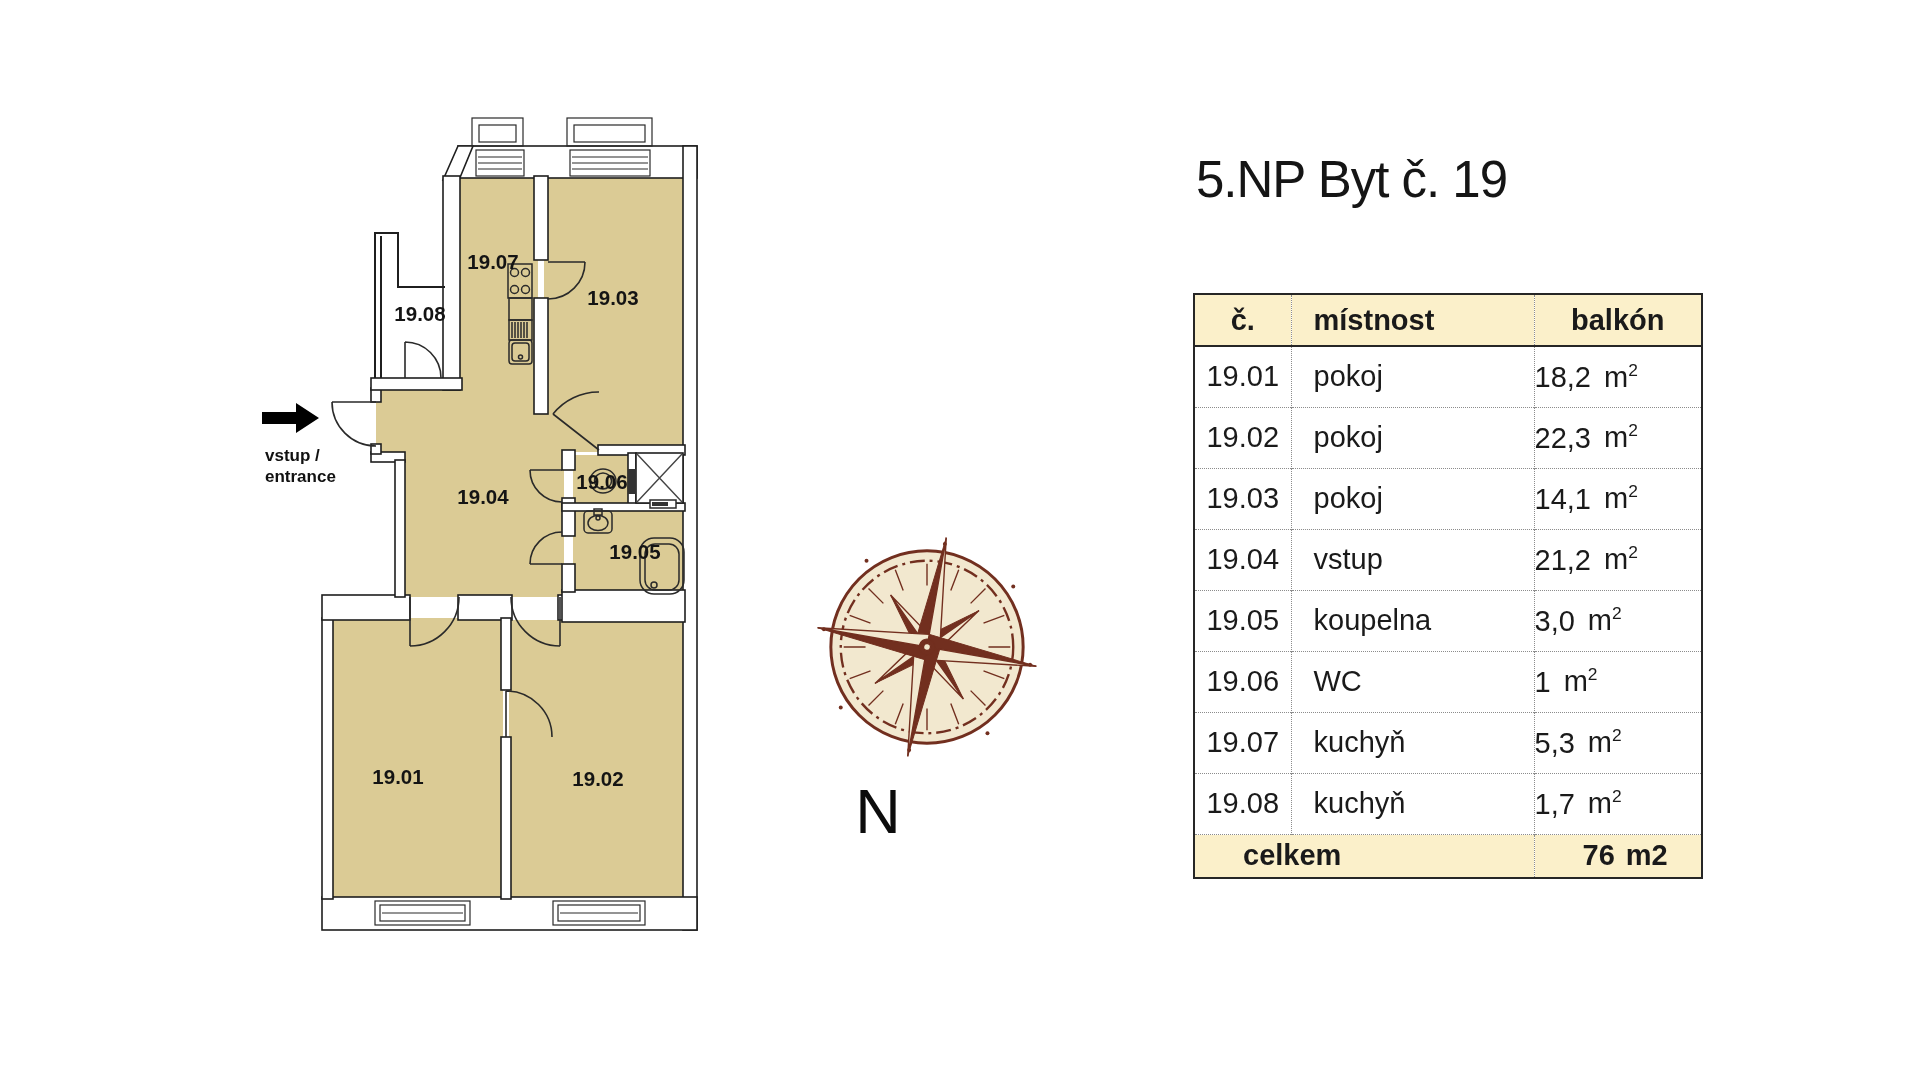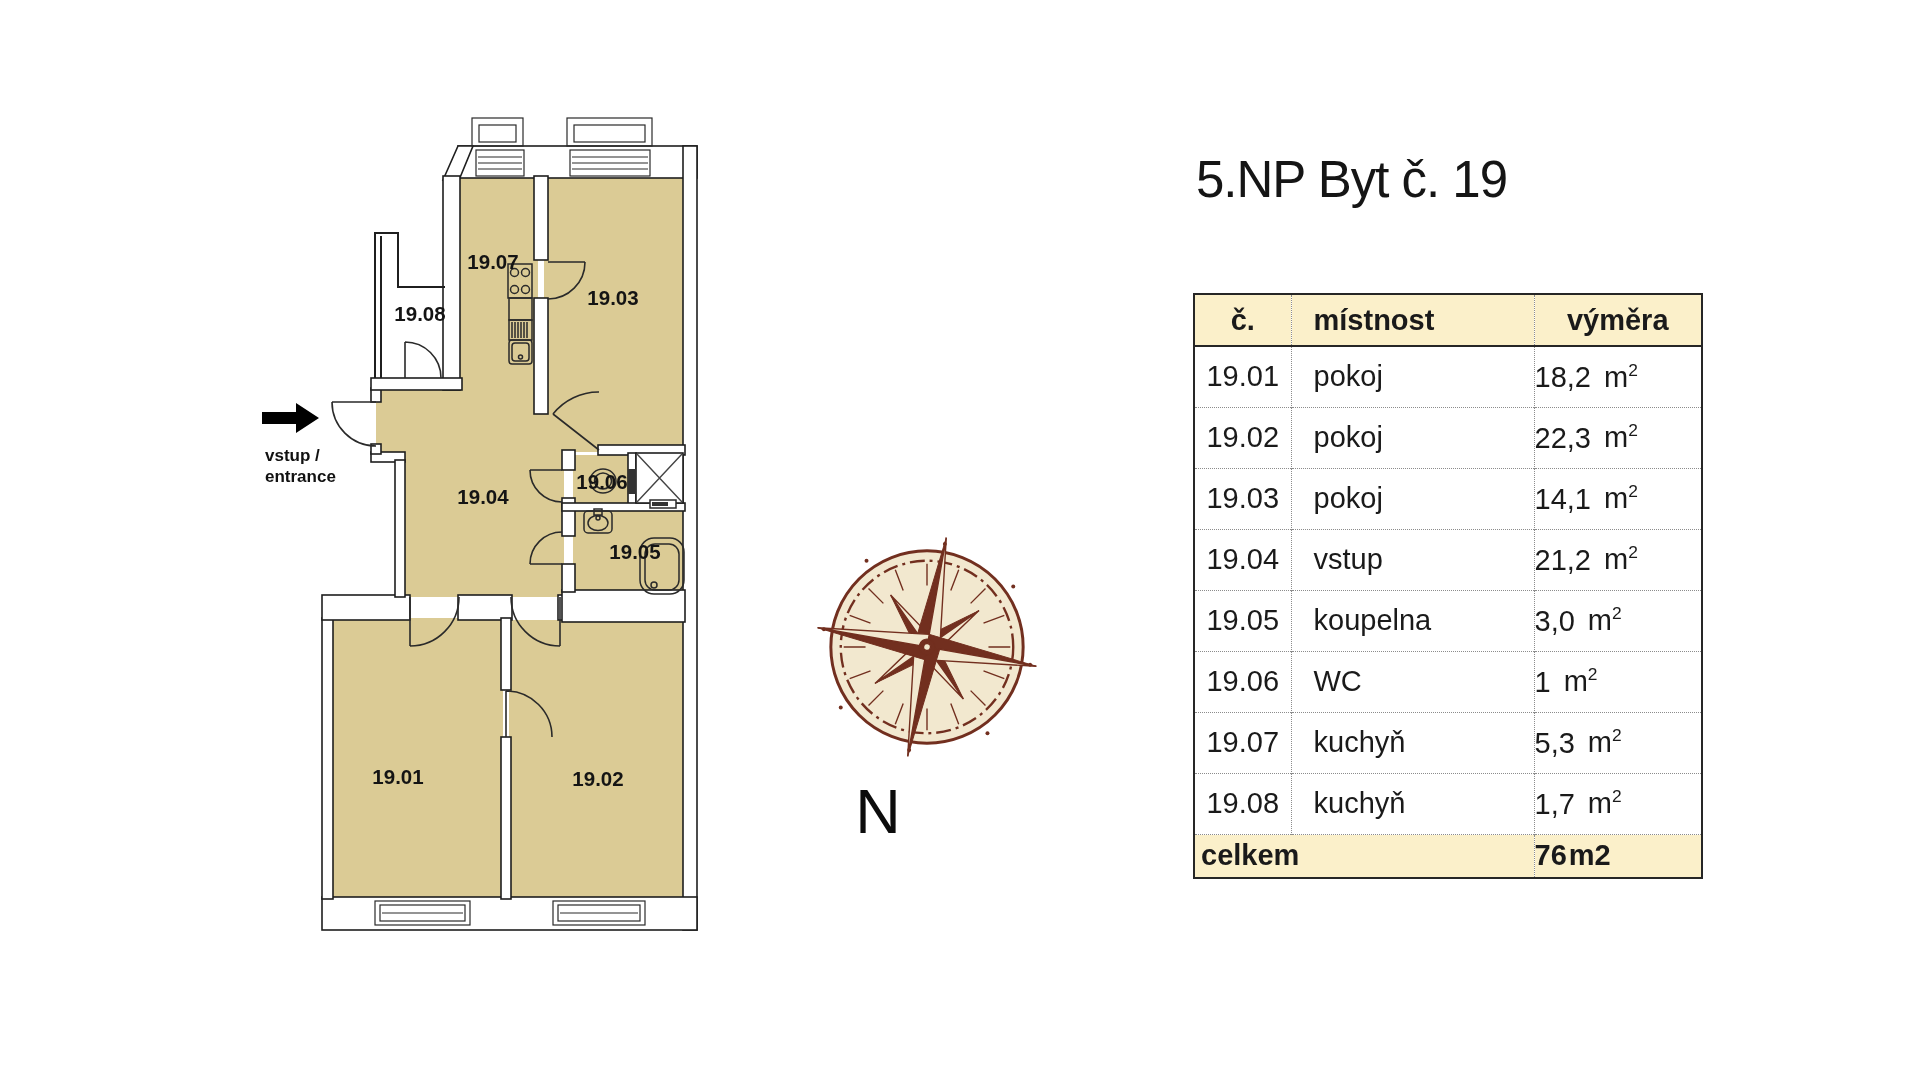--- a/index.html
+++ b/index.html
@@ -49,28 +49,28 @@
   
   .areas-wrap{position:absolute;left:1193px;top:293px;}
   table.areas{border-collapse:collapse;table-layout:fixed;width:508px;
     border:2px solid var(--table-border);font-size:29px;}
   table.areas td,table.areas th{overflow:hidden;}
   table.areas thead th{background:var(--table-header-bg);height:52px;
     font-weight:bold;border-bottom:2px solid var(--table-border);}
   table.areas tbody td{height:61px;border-top:1px dotted var(--table-dot);}
   table.areas tbody tr:first-child td{border-top:none;}
   table.areas tfoot td{background:var(--table-header-bg);height:44px;
-    font-weight:bold;border-top:1px dotted var(--table-dot);}
+    font-weight:bold;border-top:1px dotted var(--table-dot);padding-left:48px;}
   .bl{border-left:1px dotted var(--table-dot);}
   .c-num{text-align:center;}
   .c-room{text-align:left;padding-left:22px;}
   .c-area{text-align:left;padding-right:9px;}
   .unit{margin-left:13px;}
   .unit sup{font-size:60%;}
-  .unit-flat{margin-left:2px;}
+  .unit-flat{margin-left:11px;}
   .c-foot{text-align:left;padding-left:6px;}
 </style>
 </head>
 <body>
 
 <div class="page">
 
   <svg class="plan" viewBox="250 110 460 830">
 
     <g>
@@ -255,21 +255,21 @@
     <table class="areas">
       <colgroup>
           <col style="width:97px">
           <col style="width:243px">
           <col style="width:168px">
         </colgroup>
       <thead>
         <tr>
           <th class="c-num">č.</th>
           <th class="c-room bl">místnost</th>
-          <th class="bl">výměra</th>
+          <th class="bl">balkón</th>
         </tr>
       </thead>
       <tbody>
         <tr>
           <td class="c-num">19.01</td>
           <td class="c-room bl">pokoj</td>
           <td class="c-area bl"><span>18,2</span><span class="unit"><span>m</span><sup>2</sup></span></td>
         </tr>
         <tr>
           <td class="c-num">19.02</td>

